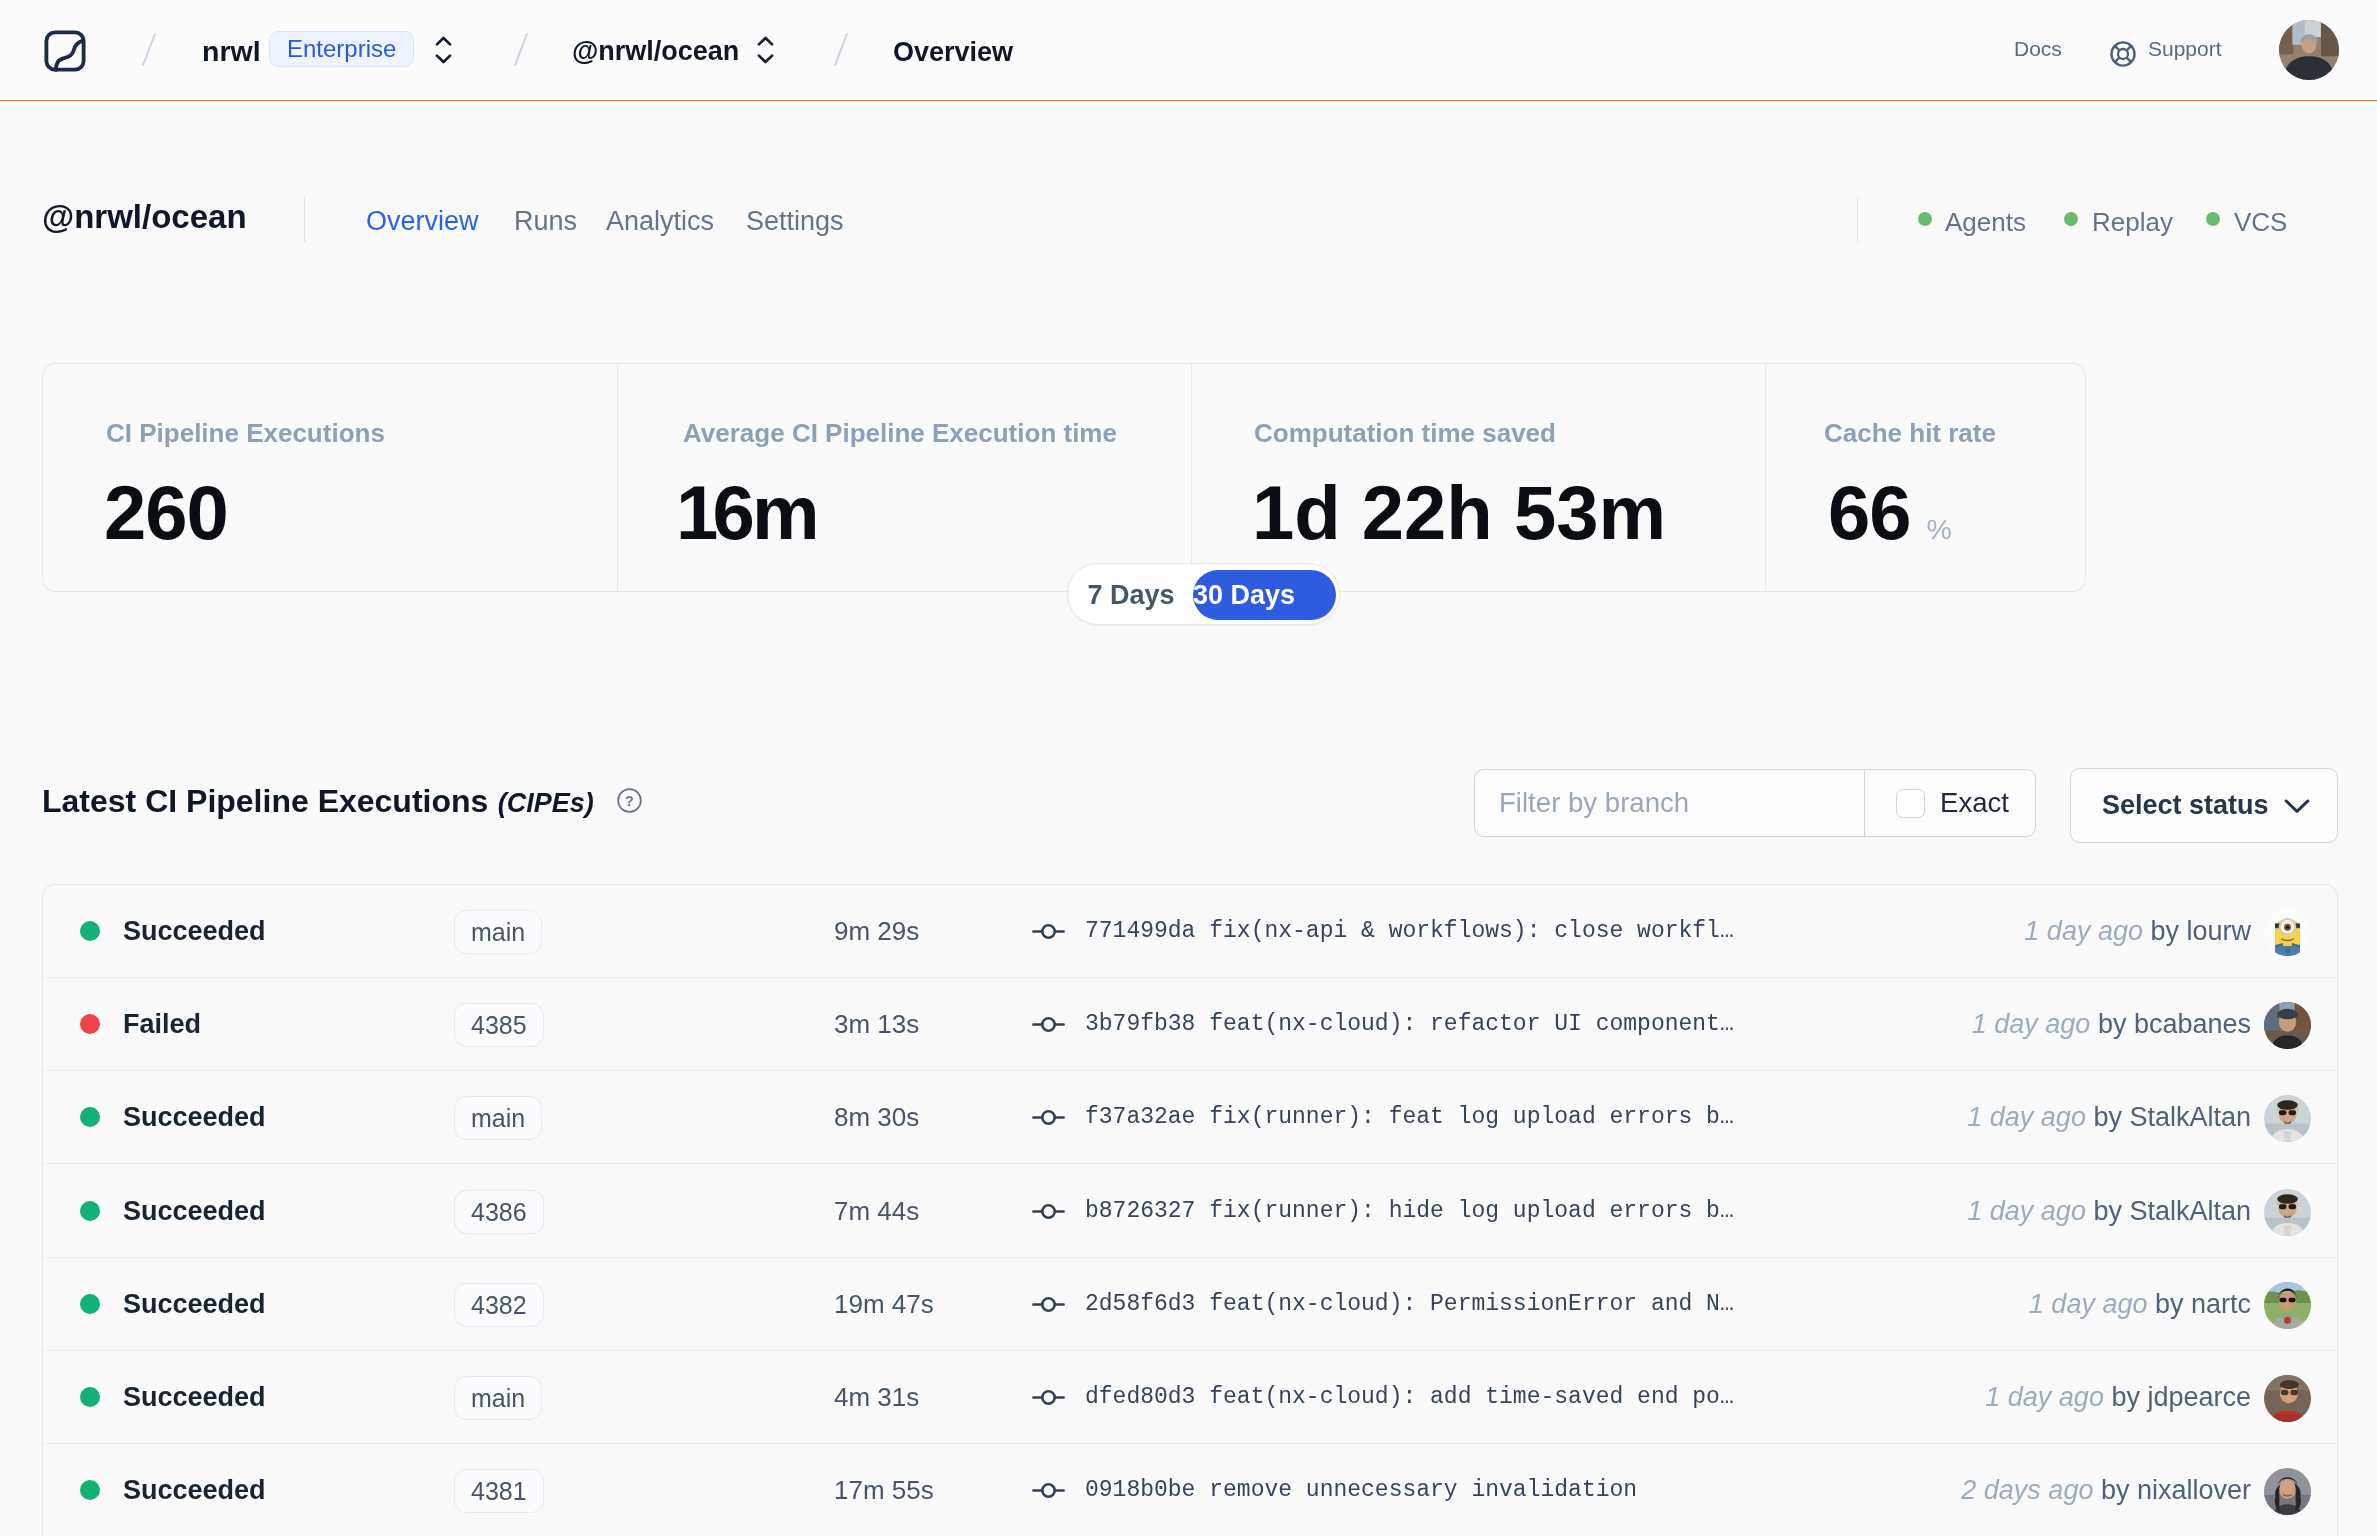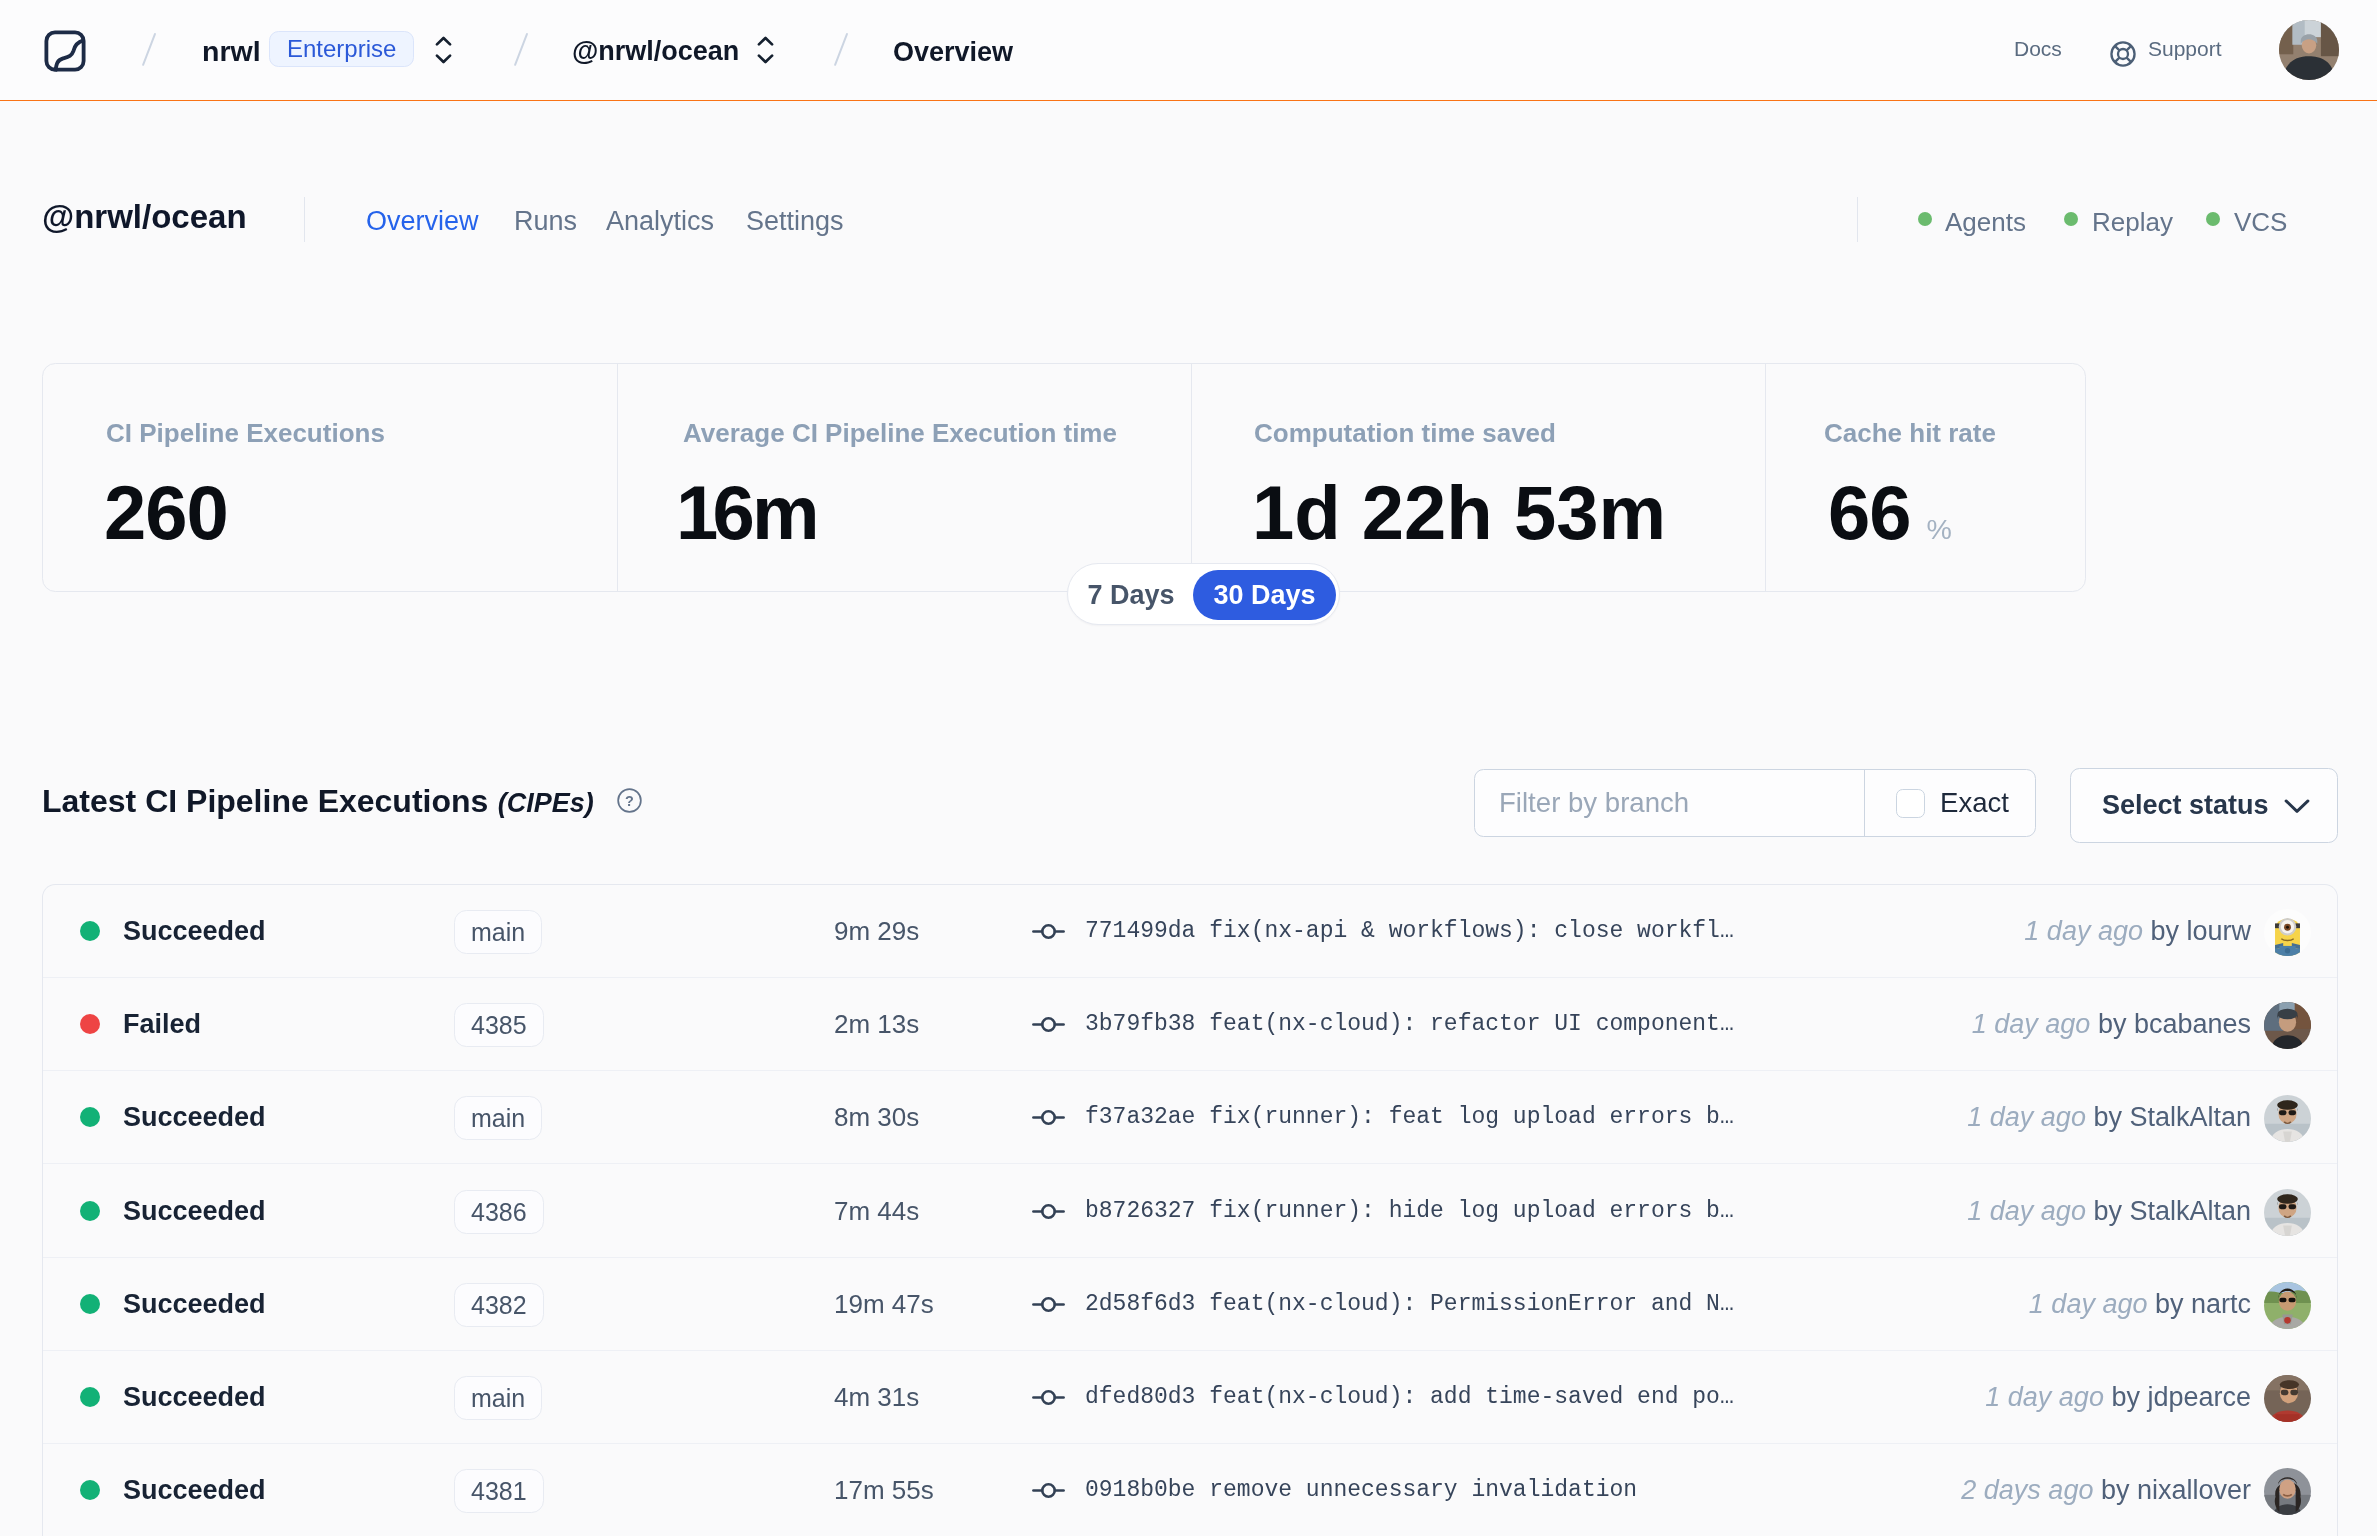--- a/index.html
+++ b/index.html
@@ -28,21 +28,21 @@
            border:1px solid #e5e8ef; border-radius:13.3px; }
   .statcol { position:absolute; top:0; height:100%; border-left:1px solid #e5e8ef; }
   .slabel { position:absolute; left:63px; top:54px; font-size:26px; font-weight:600; color:#8da0b6; }
   .sval { position:absolute; left:61px; top:96px; font-size:76px; font-weight:700; color:#0a0d12; letter-spacing:-1px; line-height:105px; }
   .spct { font-size:28.5px; font-weight:400; color:#a4b2c2; letter-spacing:0; margin-left:16px; }
   #toggle { position:absolute; left:1067px; top:563px; width:273px; height:62px; background:#fff;
             border:1px solid #e6e9f0; border-radius:31px; box-shadow:0 1px 1.9px rgba(16,24,40,.04); }
   #toggle .seven { position:absolute; left:0; top:0; width:126px; height:62px; text-align:center; line-height:62px;
                    font-size:27px; font-weight:600; color:#475569; }
   #toggle .thirty { position:absolute; left:125px; top:5.7px; width:143px; height:50px; background:#2e5ce0;
-                    border-radius:26px; text-align:center; line-height:50px; font-size:27px; font-weight:700; color:#fff; }
+                    border-radius:26px; line-height:50px; font-size:27px; font-weight:700; color:#fff; }
 
   
   .secheading { position:absolute; left:42px; top:783px; font-size:32px; font-weight:700; color:#101828; }
   .cipes { font-size:27px; font-style:italic; margin-left:9.5px; }
   #qicon { position:absolute; left:617px; top:788px; }
   #filtergroup { position:absolute; left:1474px; top:769px; width:562px; height:68px; background:#fdfdfe;
                  border:1px solid #ccd5e1; border-radius:9.5px; }
   #filtergroup .ph { position:absolute; left:24px; top:0; line-height:66px; font-size:27.6px; color:#9aa7b8; }
   #filtergroup .div { position:absolute; left:389px; top:0; width:1px; height:66px; background:#ccd5e1; }
   #filtergroup .cb { position:absolute; left:421px; top:19px; width:28.5px; height:28.5px; border:1.9px solid #cbd5e1; border-radius:6.7px; background:#fff; }
@@ -201,21 +201,21 @@
             <path d="M37.5 37.5 L29 35.5 L29 40 L37.5 42 Z" fill="#466f91"></path>
             <rect x="16" y="38.5" width="17" height="10.5" fill="#4c7fa7"></rect>
             <rect x="11.5" y="41" width="26" height="8" fill="#4c7fa7"></rect>
             <circle cx="24.5" cy="43.5" r="2.8" fill="#3c6c92"></circle>
           </svg></div>
   </div>
   <div class="row" style="top:93px;">
     <div class="dot red"></div>
     <div class="status">Failed</div>
     <div class="pill">4385</div>
-    <div class="dur">2m 13s</div>
+    <div class="dur">3m 13s</div>
     <div class="cicon"><svg width="33" height="19" viewBox="0 0 35 20" fill="none" stroke="#334155" stroke-width="2.8" stroke-linecap="round">
             <circle cx="17.5" cy="10" r="6.6"></circle>
             <path d="M1.5 10 L10.5 10"></path>
             <path d="M24.5 10 L33.5 10"></path>
           </svg></div>
     <div class="commit">3b79fb38 feat(nx-cloud): refactor UI component…</div>
     <div class="meta"><span class="ago">1 day ago</span> by bcabanes</div>
     <div class="avatar"><svg width="47" height="47" viewBox="0 0 49 49">
             <rect width="49" height="49" fill="#6d584a"></rect>
             <rect x="0" y="0" width="20" height="30" fill="#5e6e7e"></rect>

